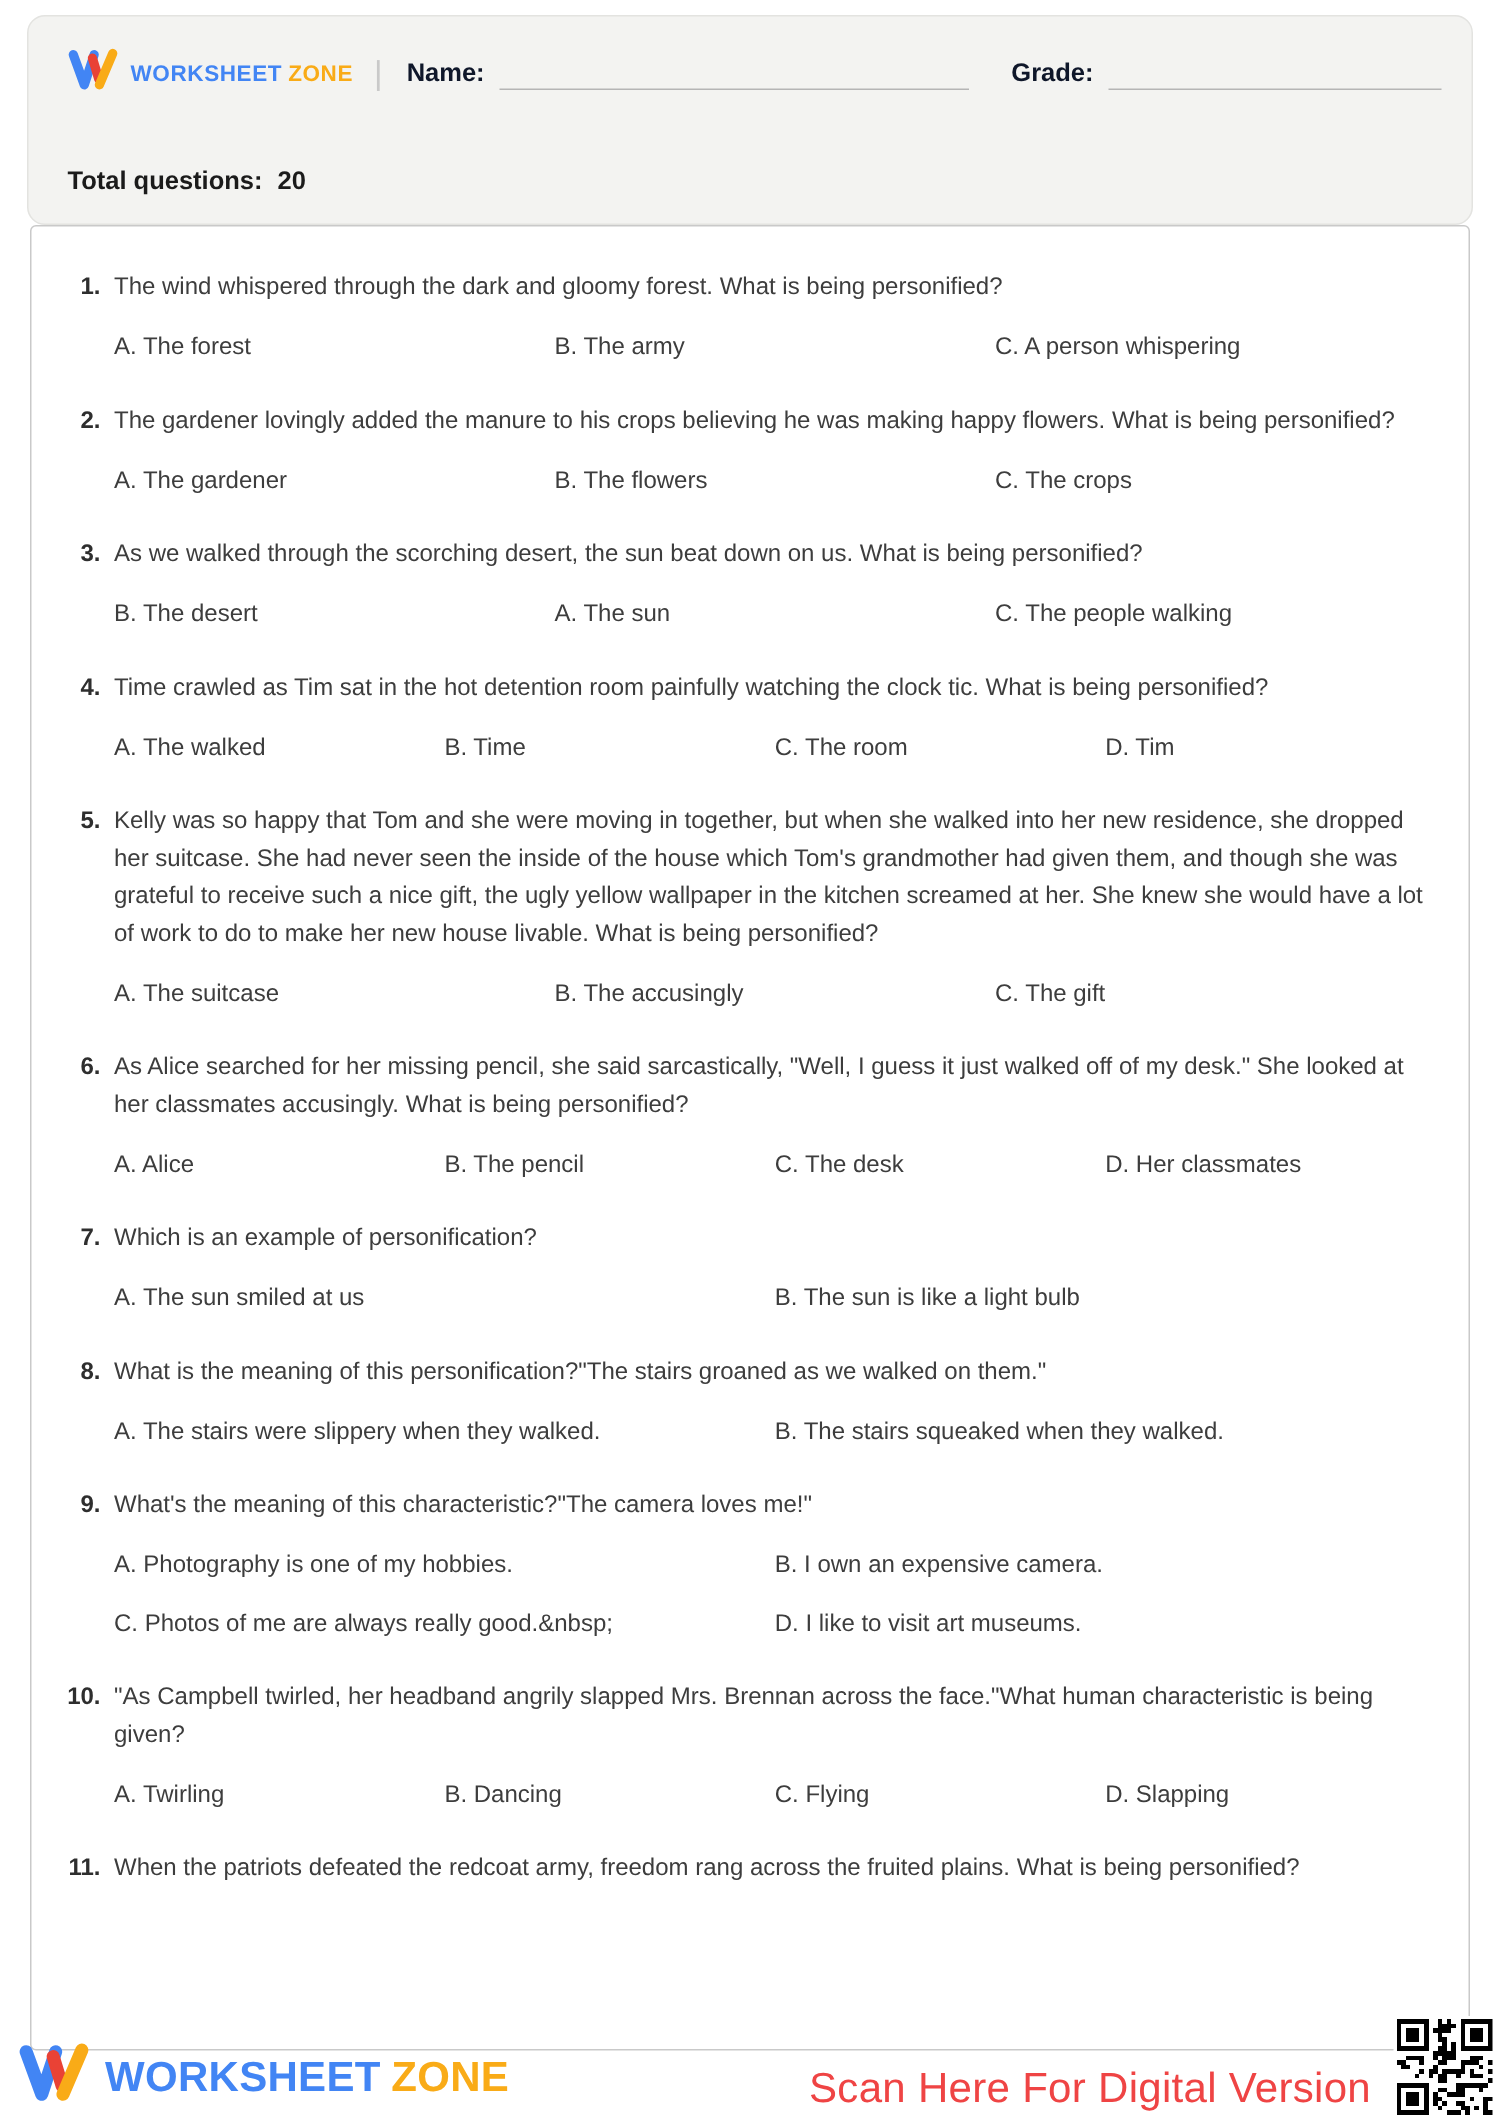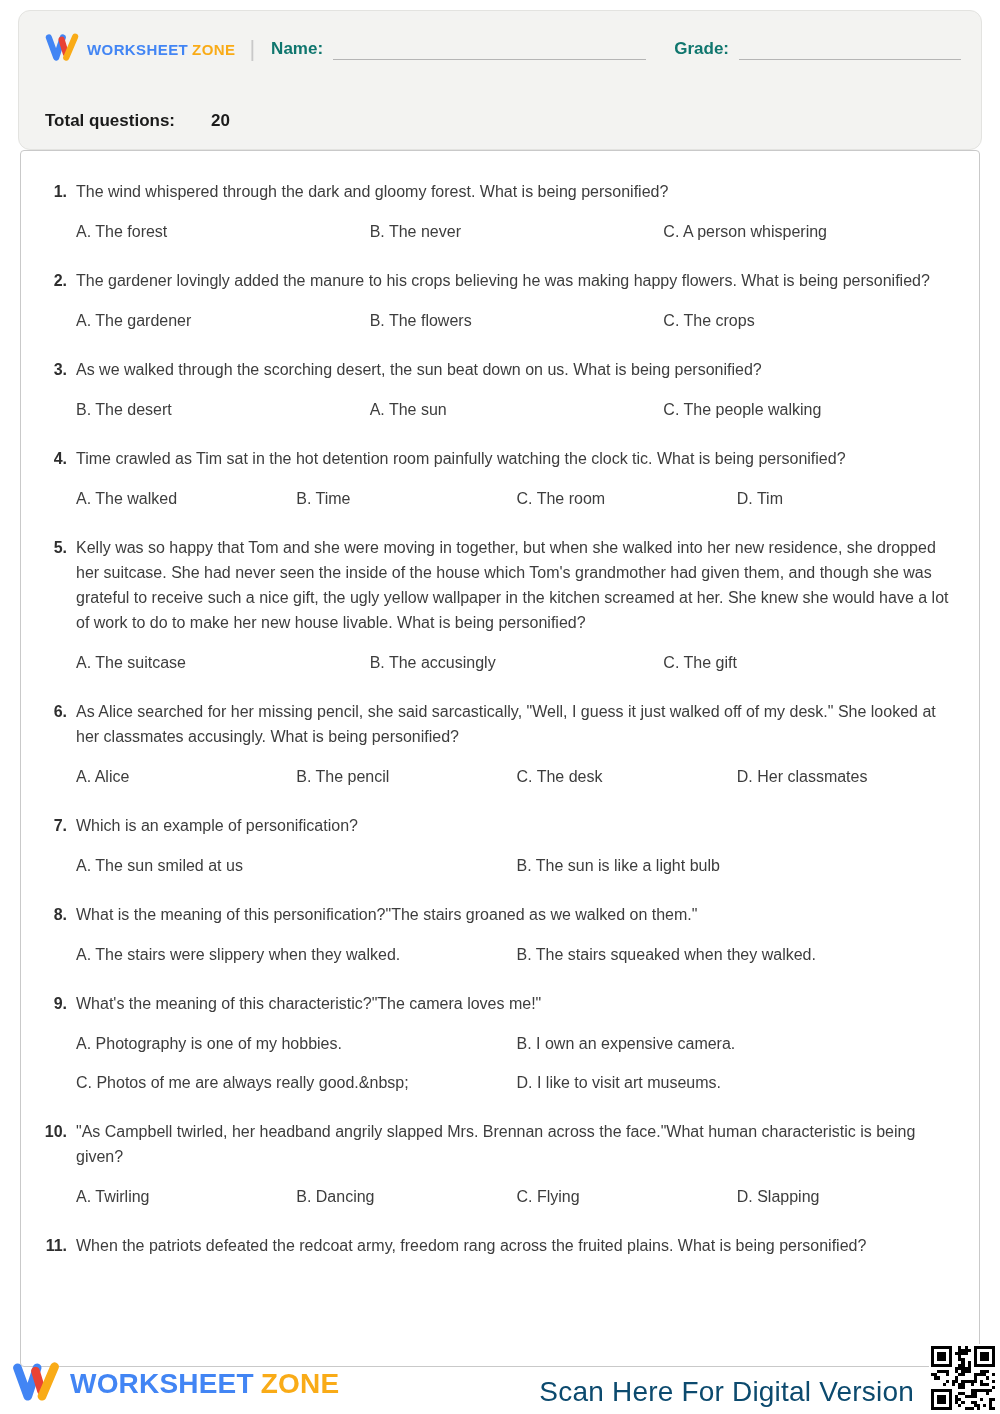--- a/index.html
+++ b/index.html
@@ -24,48 +24,48 @@
     background:var(--panel-bg);border:1px solid var(--panel-border);
     border-radius:12px;padding:18px 20px 0 26px;
   }
   .brand-row{display:flex;align-items:center;height:40px}
   .brand{display:flex;align-items:center;gap:8px}
   .brand-mark{flex:0 0 auto}
   .brand-word{font-weight:700;font-size:15px;letter-spacing:.4px;white-space:nowrap}
   .brand-word .p1{color:var(--brand-blue)}
   .brand-word .p2{color:var(--brand-orange);margin-left:4px}
   .divider{color:#C9C9C9;font-size:22px;font-weight:300;margin:0 16px 0 14px}
-  .field-label{font-weight:700;font-size:17px;color:#0f766e;white-space:nowrap}
+  .field-label{font-weight:700;font-size:17px;color:#0f172a;white-space:nowrap}
   .blank-line{border-bottom:1.5px solid var(--line);height:22px;margin-left:10px}
   .name-line{flex:1 1 auto;margin-right:28px}
   .grade-line{width:222px}
   .totals-row{margin-top:42px;display:flex;align-items:center}
   .totals-label{font-weight:700;font-size:17px;color:#1B1B1B}
-  .totals-value{font-weight:700;font-size:17px;color:#1B1B1B;margin-left:36px}
+  .totals-value{font-weight:700;font-size:17px;color:#1B1B1B;margin-left:10px}
   
   .qbox{
     position:absolute;left:20px;top:150px;width:960px;height:1217px;
     background:#fff;border:1px solid var(--box-border);border-radius:4px;
     padding:28px 22px 20px 18px;overflow:hidden;
   }
   .question{display:flex;margin-bottom:24px;font-size:16px}
   .q-num{min-width:28px;margin-right:9px;text-align:right;font-weight:700;line-height:25px;color:#2E2E2E}
   .q-body{flex:1 1 auto;min-width:0}
   .q-text{line-height:25px}
   .options{display:grid;margin-top:15px;row-gap:14px;line-height:25px}
   .options.cols-2{grid-template-columns:repeat(2,1fr)}
   .options.cols-3{grid-template-columns:repeat(3,1fr)}
   .options.cols-4{grid-template-columns:repeat(4,1fr)}
   .option{padding-right:20px}
   
   .footer-brand{position:absolute;left:12px;top:1360px;display:flex;align-items:center;gap:10px}
   .footer-brand .brand-word{font-size:28px;letter-spacing:.2px}
   .footer-brand .brand-word .p2{margin-left:7px}
   .scan-text{
-    position:absolute;right:86px;top:1376px;font-size:28px;color:#0c4a6e;
+    position:absolute;right:86px;top:1376px;font-size:28px;color:#ef4444;
     letter-spacing:.2px;white-space:nowrap;
   }
   .qr-wrap{
     position:absolute;left:929px;top:1344px;width:68px;height:68px;
     background:#fff;padding:2px;
   }
   .qr-wrap svg{display:block;width:100%;height:100%;shape-rendering:crispEdges}
 </style>
 </head>
 <body>
@@ -100,21 +100,21 @@
   </div>
 </div>
 
 <div class="qbox">
   <div class="question">
     <div class="q-num">1.</div>
     <div class="q-body">
       <div class="q-text">The wind whispered through the dark and gloomy forest. What is being personified?</div>
       <div class="options cols-3">
           <div class="option">A. The forest</div>
-          <div class="option">B. The never</div>
+          <div class="option">B. The army</div>
           <div class="option">C. A person whispering</div>
         </div>
     </div>
   </div>
 
   <div class="question">
     <div class="q-num">2.</div>
     <div class="q-body">
       <div class="q-text">The gardener lovingly added the manure to his crops believing he was making happy flowers. What is being personified?</div>
       <div class="options cols-3">

